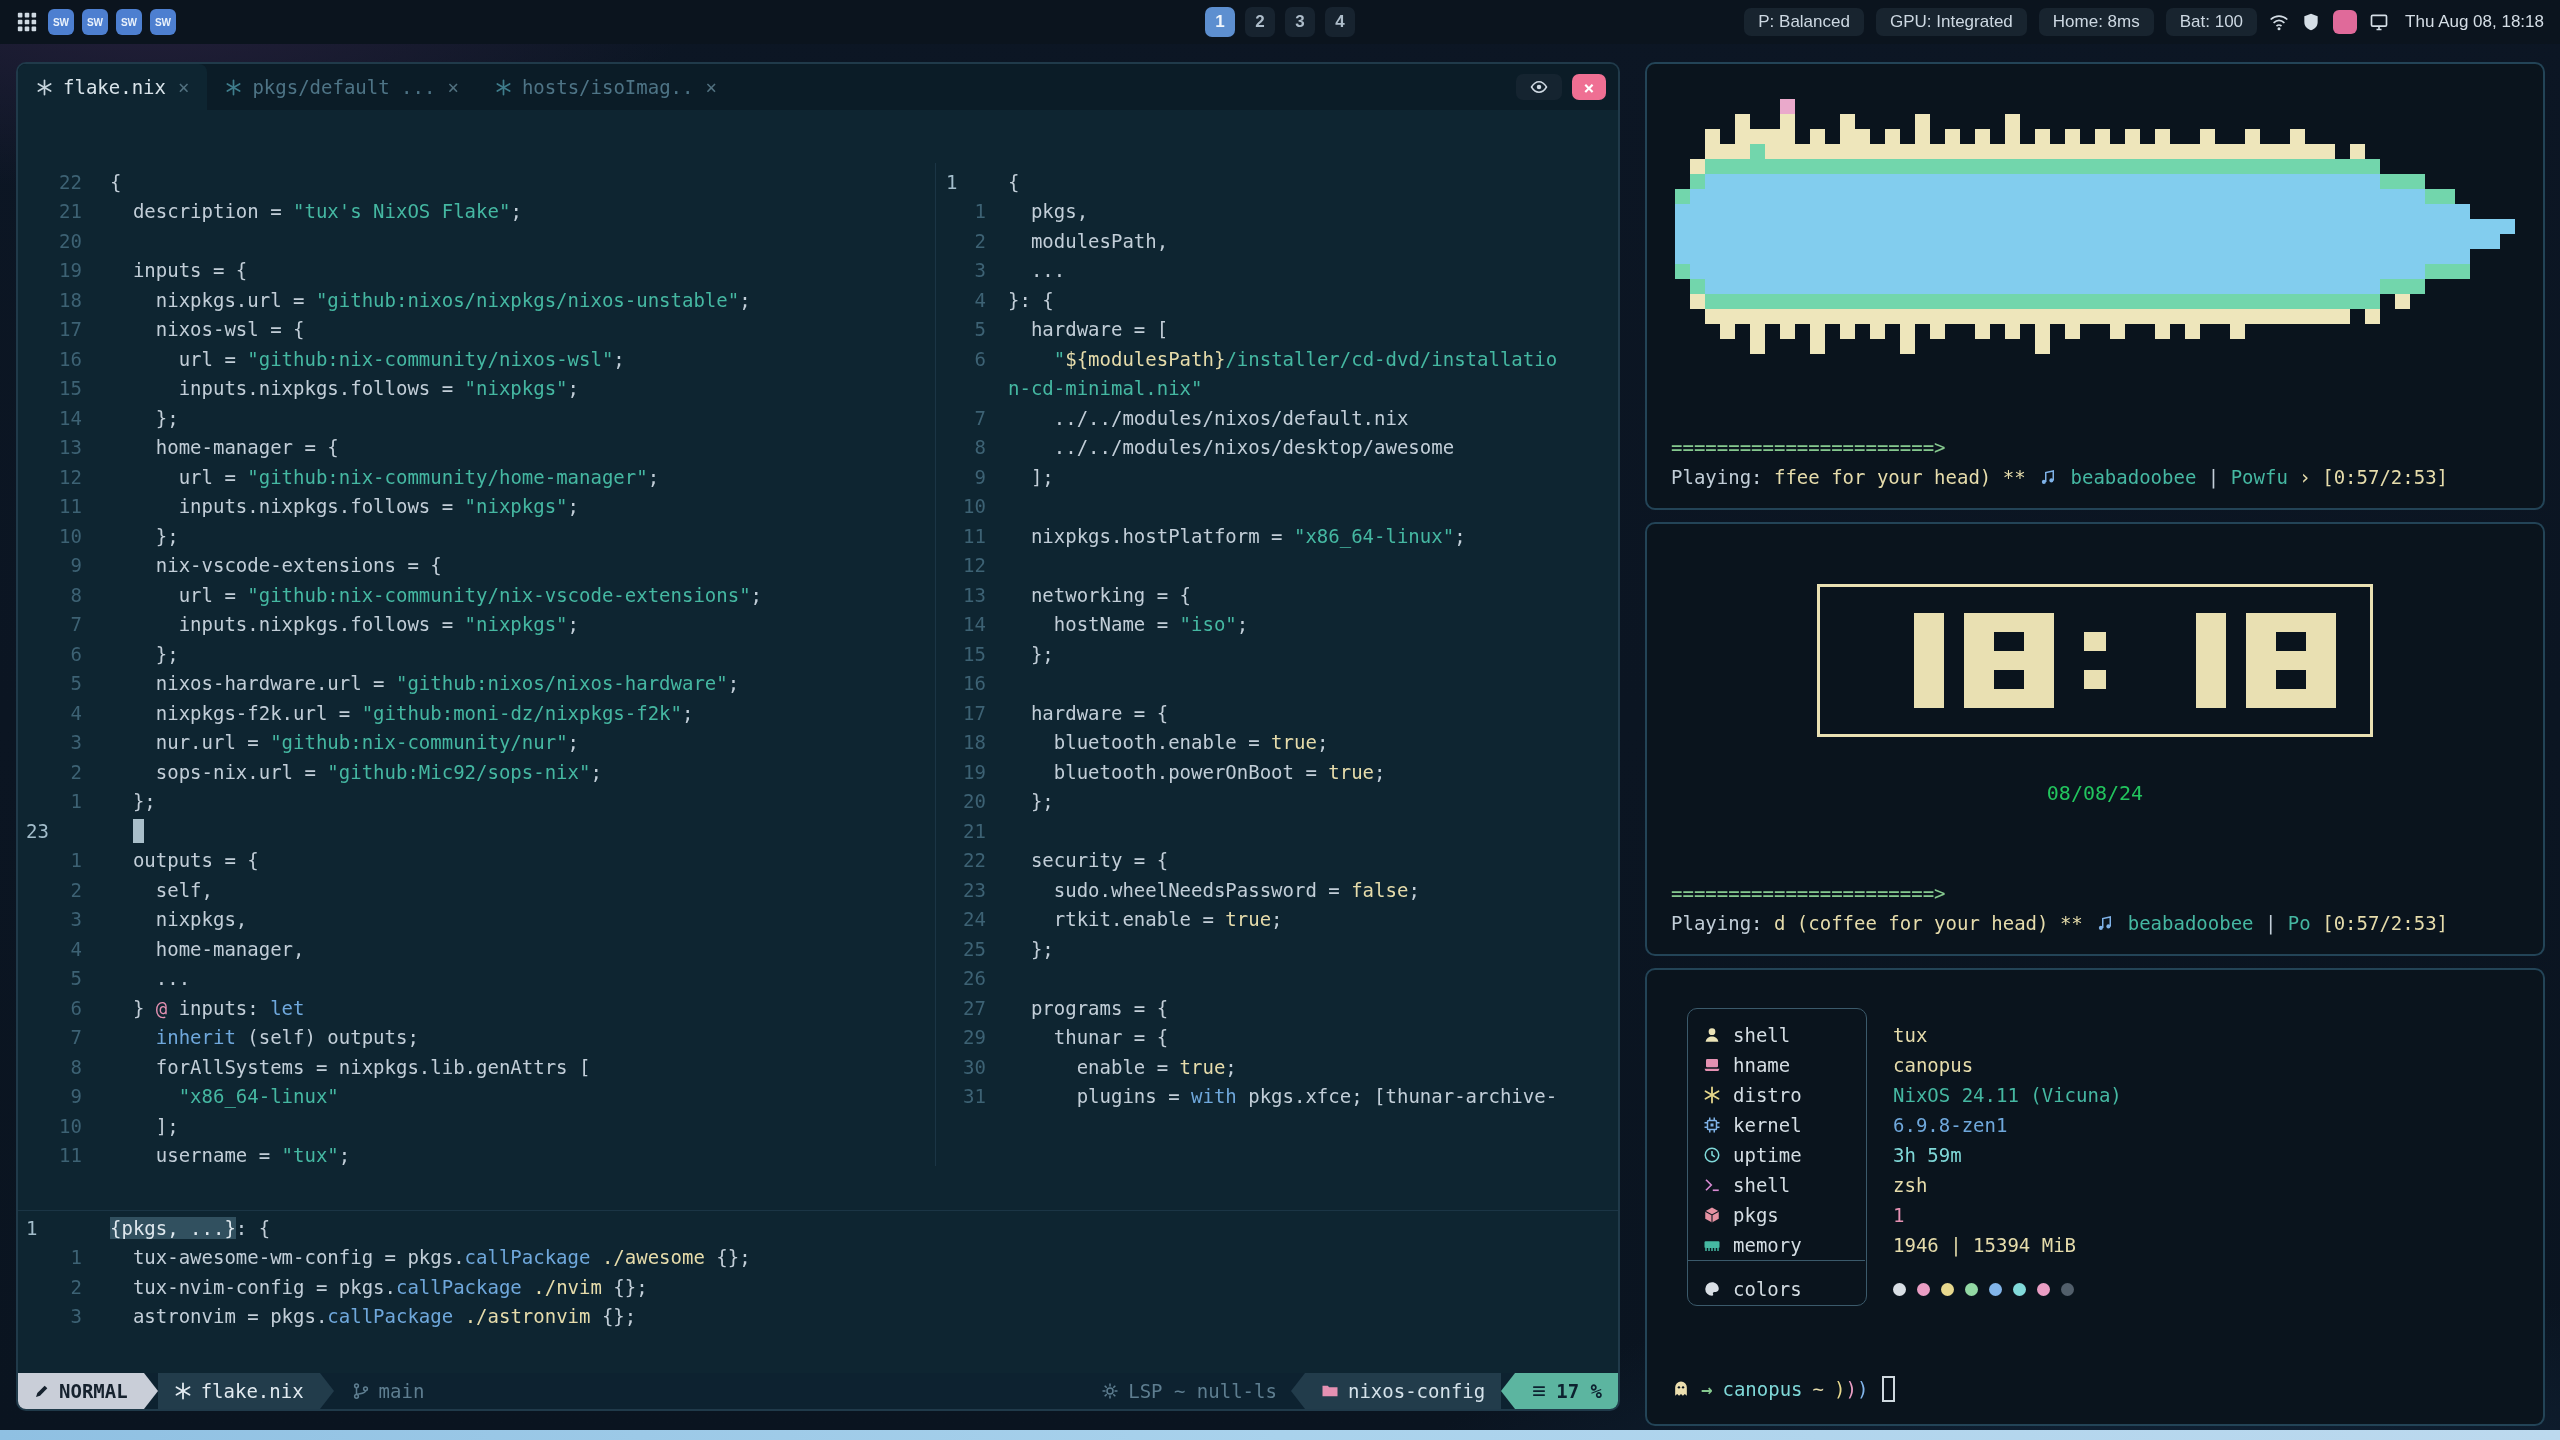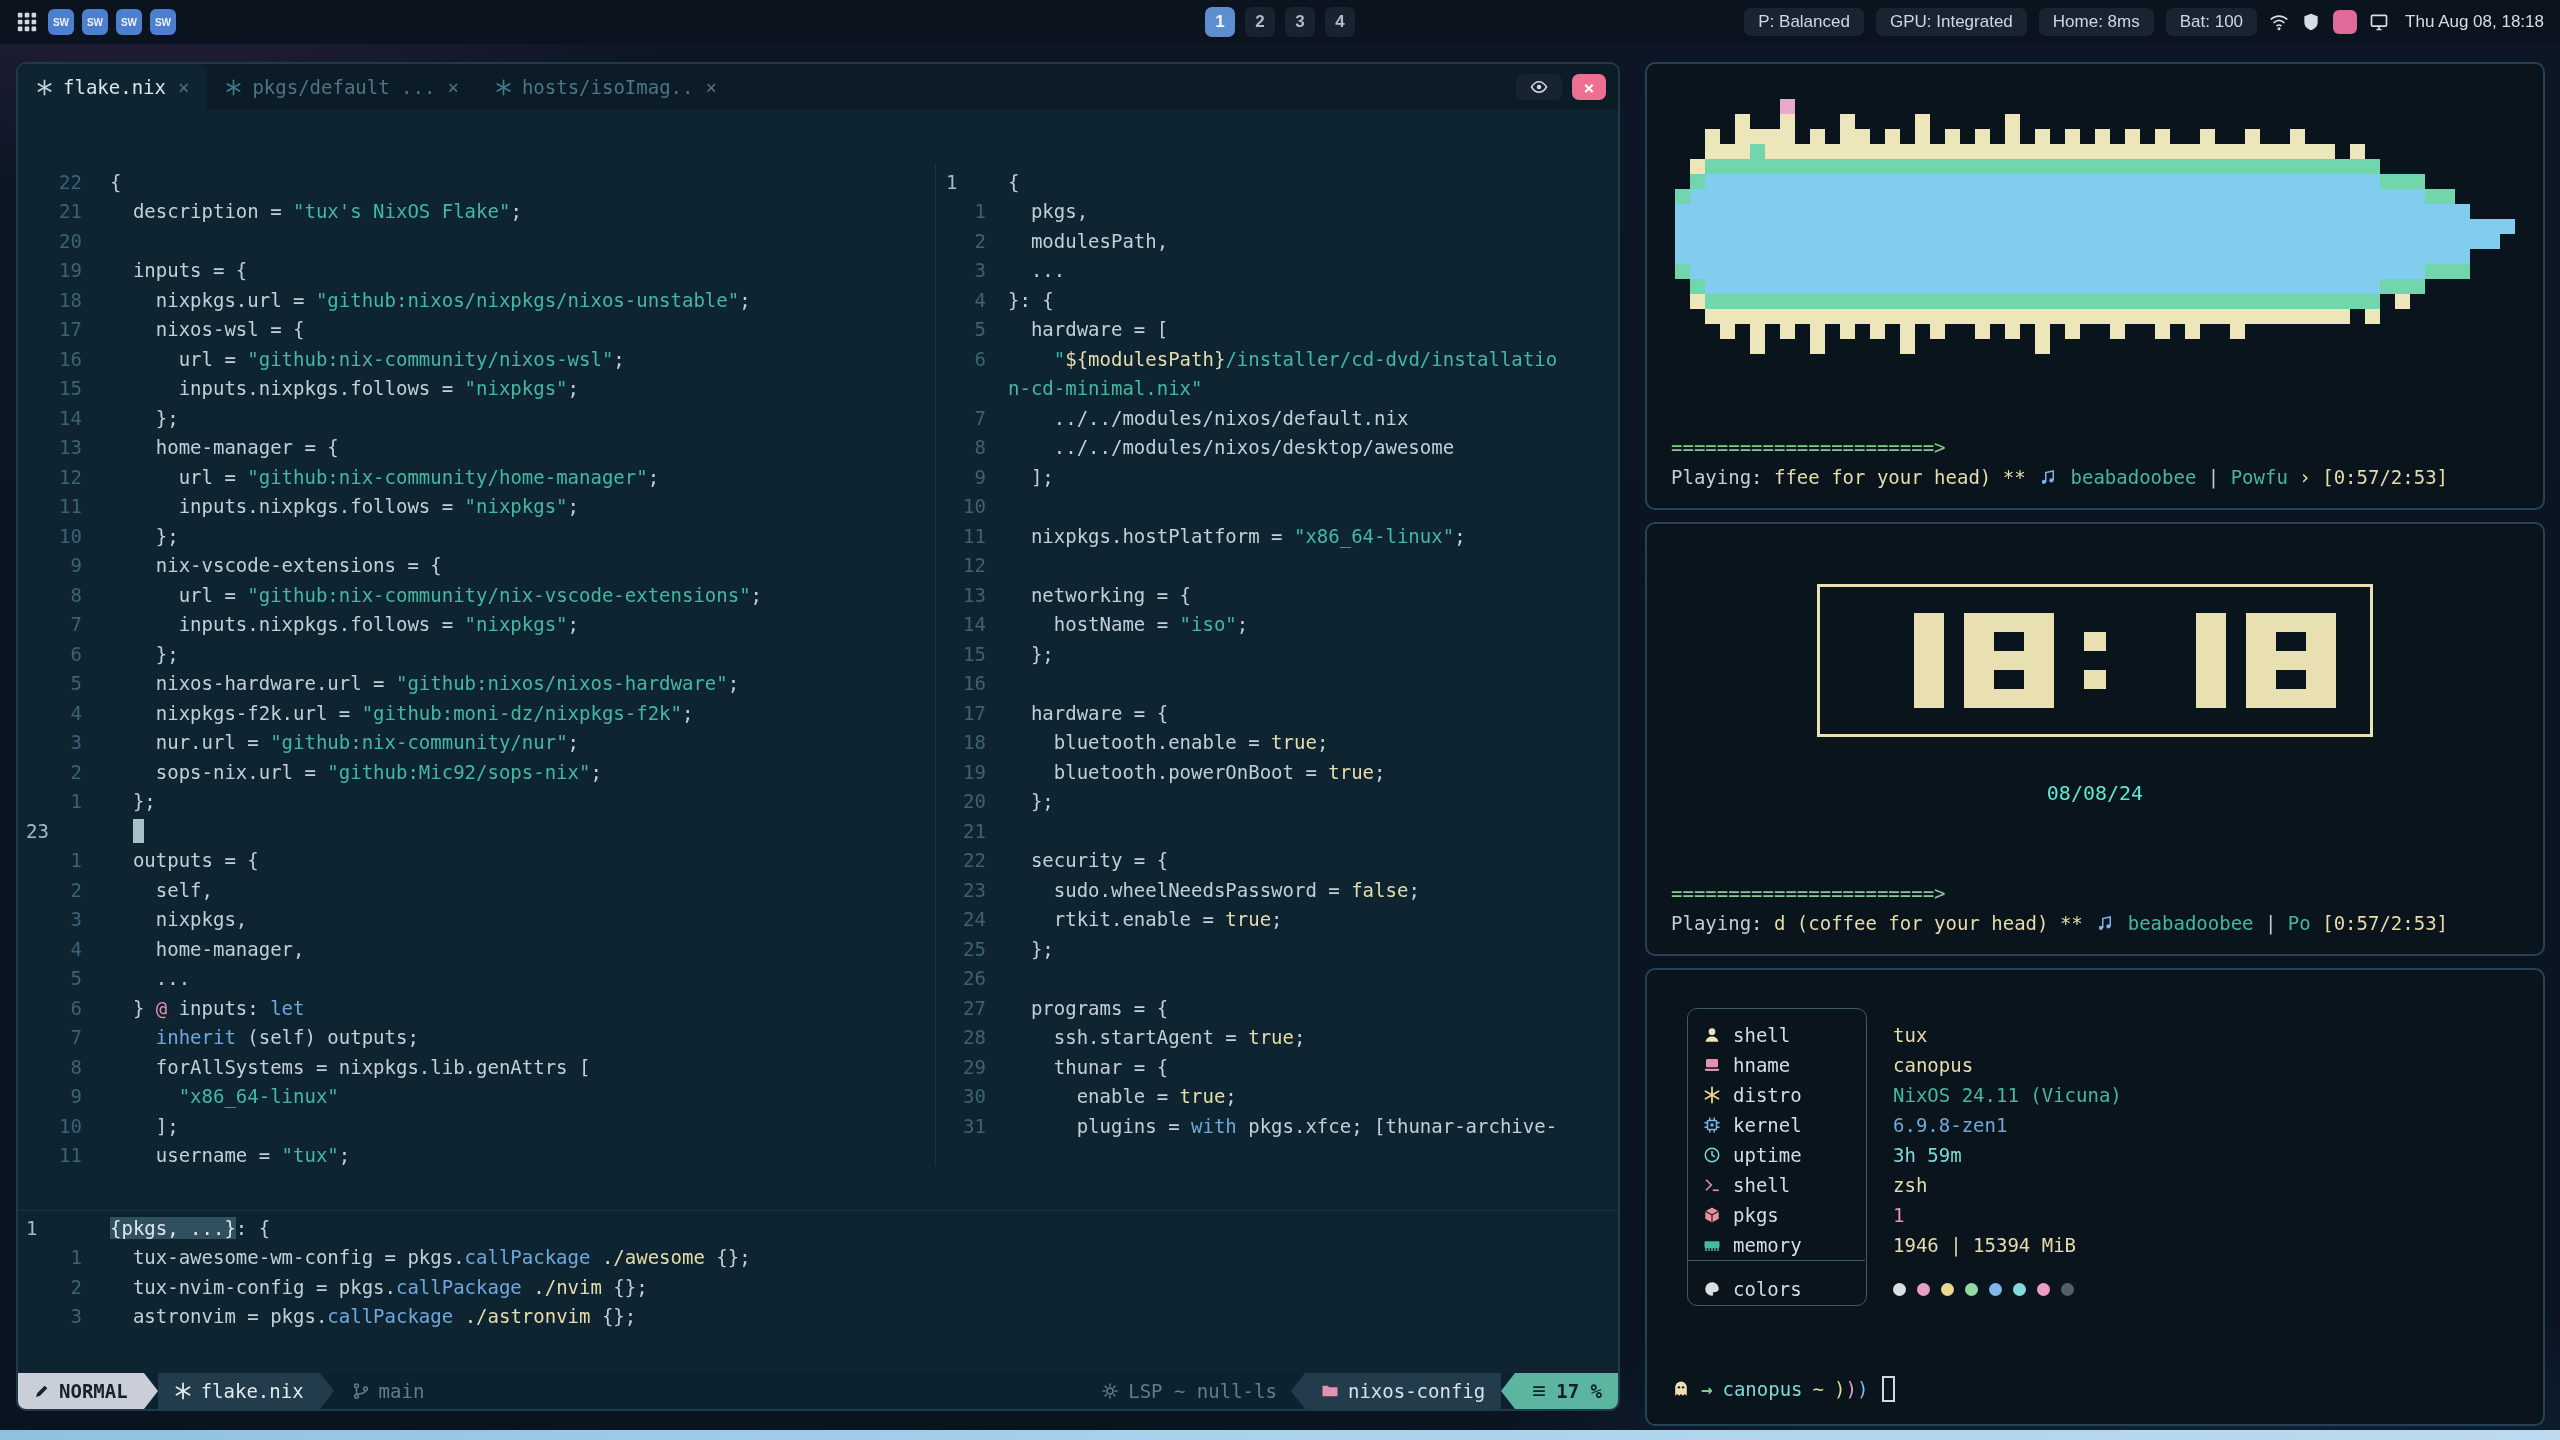--- a/index.html
+++ b/index.html
@@ -91,21 +91,21 @@
   .playing-line{white-space:pre;display:flex;align-items:center;}
   .playing-line span{white-space:pre;}
   .note-icon{display:inline-flex;align-items:center;color:#7fb2e8;margin:0 2px;}
 
   .clock-box{display:flex;align-items:center;gap:20px;width:fit-content;
     border:3px solid #e9e0b2;padding:26px 34px;margin:44px auto 0 auto;}
   .digit{display:inline-grid;grid-template-columns:repeat(3,30px);grid-auto-rows:19px;}
   .digit.colon{grid-template-columns:22px;margin:0 10px;}
   .dcell{width:100%;height:100%;}
   .dcell.on{background:#e9e0b2;}
-  .clock-date{text-align:center;color:#5eead4;margin-top:44px;font-size:20px;}
+  .clock-date{text-align:center;color:#22c55e;margin-top:44px;font-size:20px;}
 
   
   .fetch-wrap{position:absolute;left:40px;top:38px;}
   .fetch-frame{position:absolute;left:0;top:0;width:178px;height:296px;border:1.5px solid #3b5a6b;border-radius:10px;}
   .fetch-divider{position:absolute;left:0;top:252px;width:178px;border-top:1.5px solid #3b5a6b;}
   .fetch-rows{position:relative;padding-top:12px;}
   .fetch-row{height:30px;display:flex;align-items:center;}
   .fetch-label-cell{width:178px;flex:none;display:flex;align-items:center;gap:12px;padding-left:16px;box-sizing:border-box;}
   .fetch-label{color:#d4dde3;}
   .fetch-value{margin-left:28px;white-space:pre;}
@@ -491,24 +491,20 @@
             <span class="lnum">25</span>
             <span class="ltext"><span class="t-w">  };</span></span>
           </div>
           <div class="code-row">
             <span class="lnum">26</span>
             <span class="ltext"></span>
           </div>
           <div class="code-row">
             <span class="lnum">27</span>
             <span class="ltext"><span class="t-w">  programs = {</span></span>
-          </div>
-          <div class="code-row">
-            <span class="lnum">28</span>
-            <span class="ltext"><span class="t-w">    ssh.startAgent = </span><span class="t-y">true</span><span class="t-w">;</span></span>
           </div>
           <div class="code-row">
             <span class="lnum">29</span>
             <span class="ltext"><span class="t-w">    thunar = {</span></span>
           </div>
           <div class="code-row">
             <span class="lnum">30</span>
             <span class="ltext"><span class="t-w">      enable = </span><span class="t-y">true</span><span class="t-w">;</span></span>
           </div>
           <div class="code-row">

